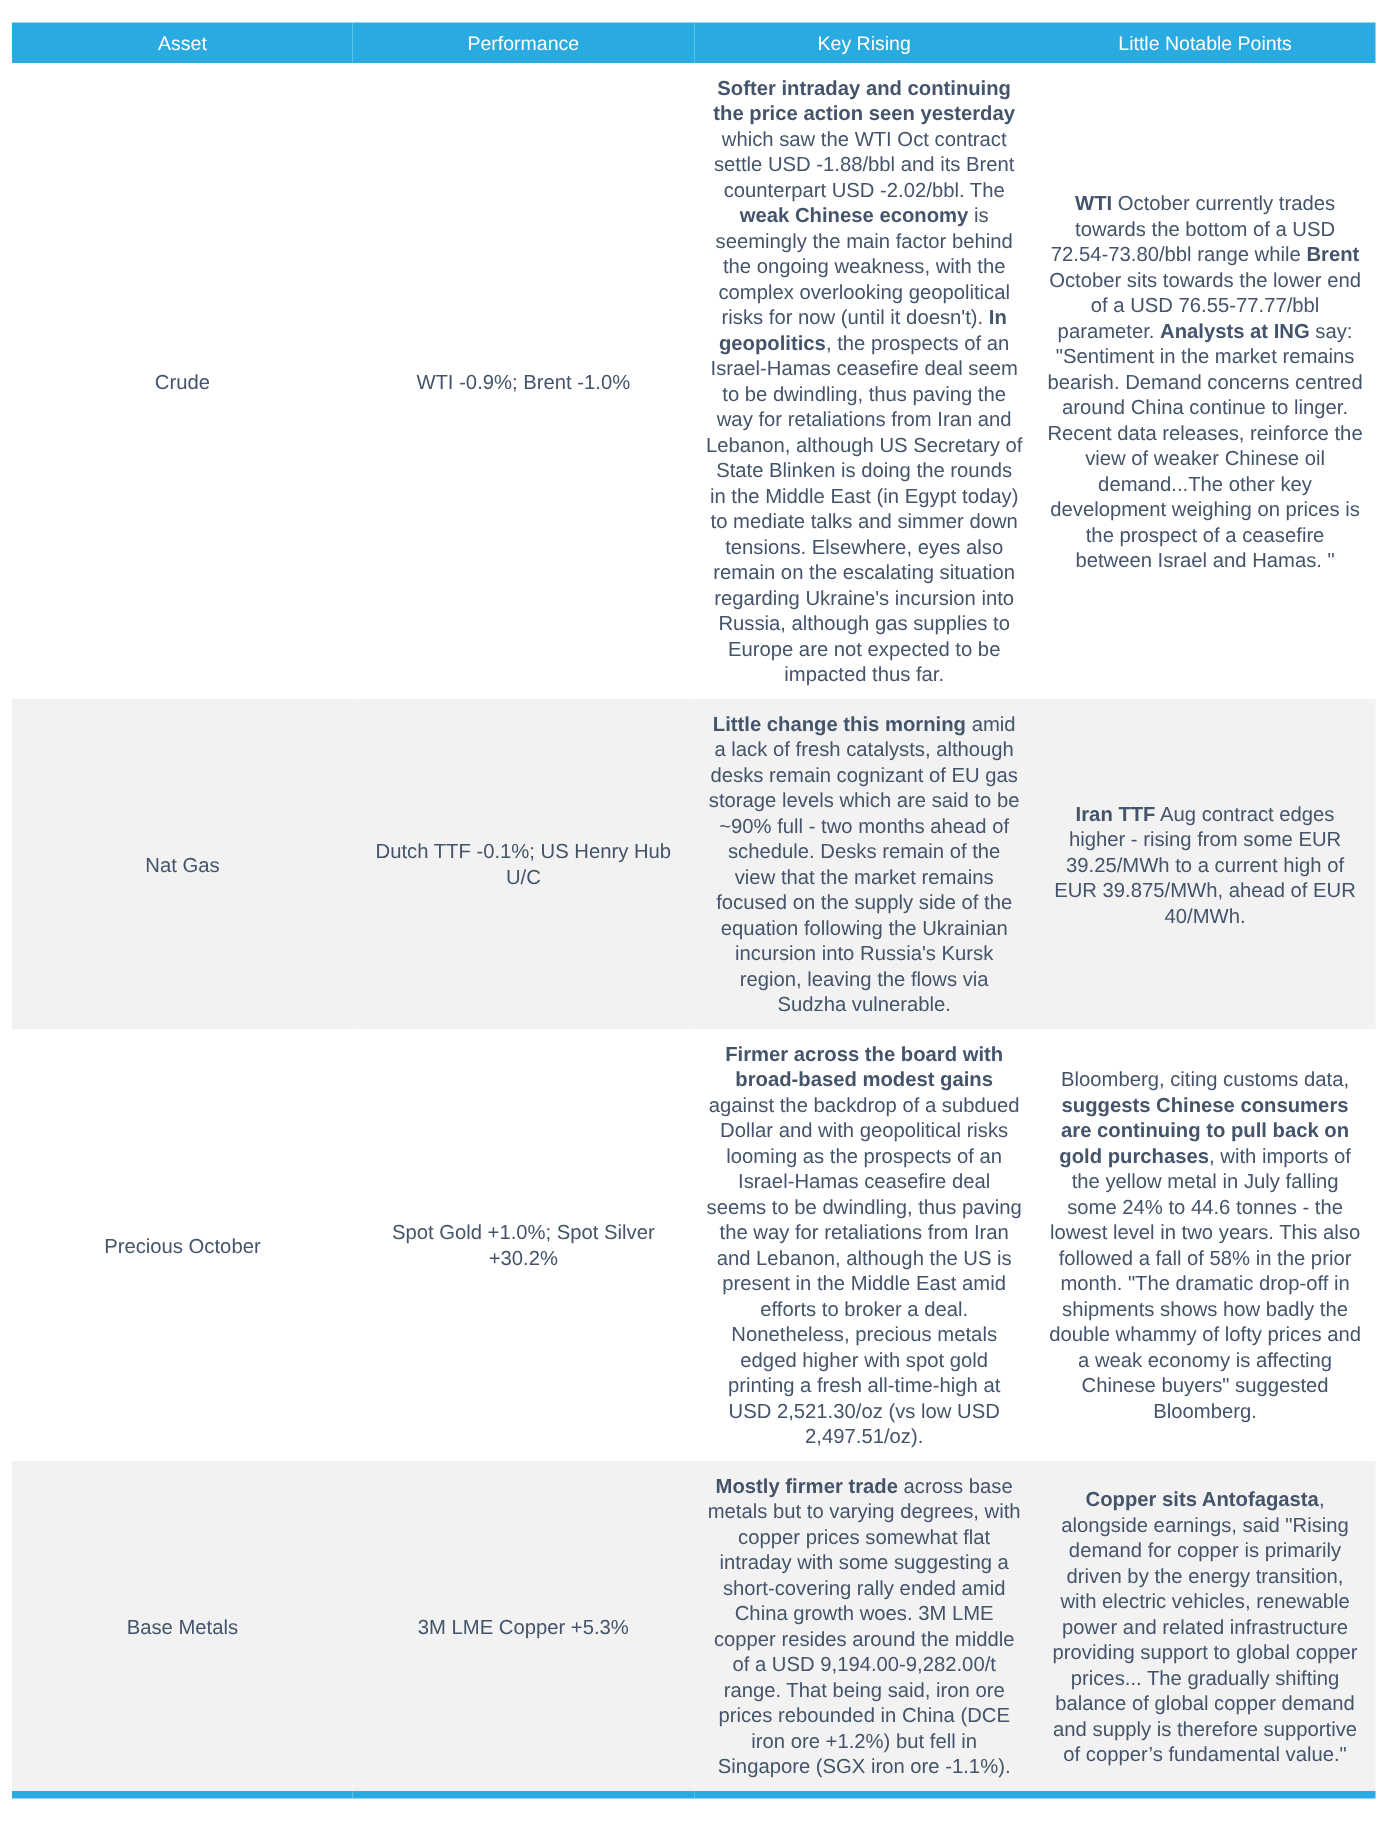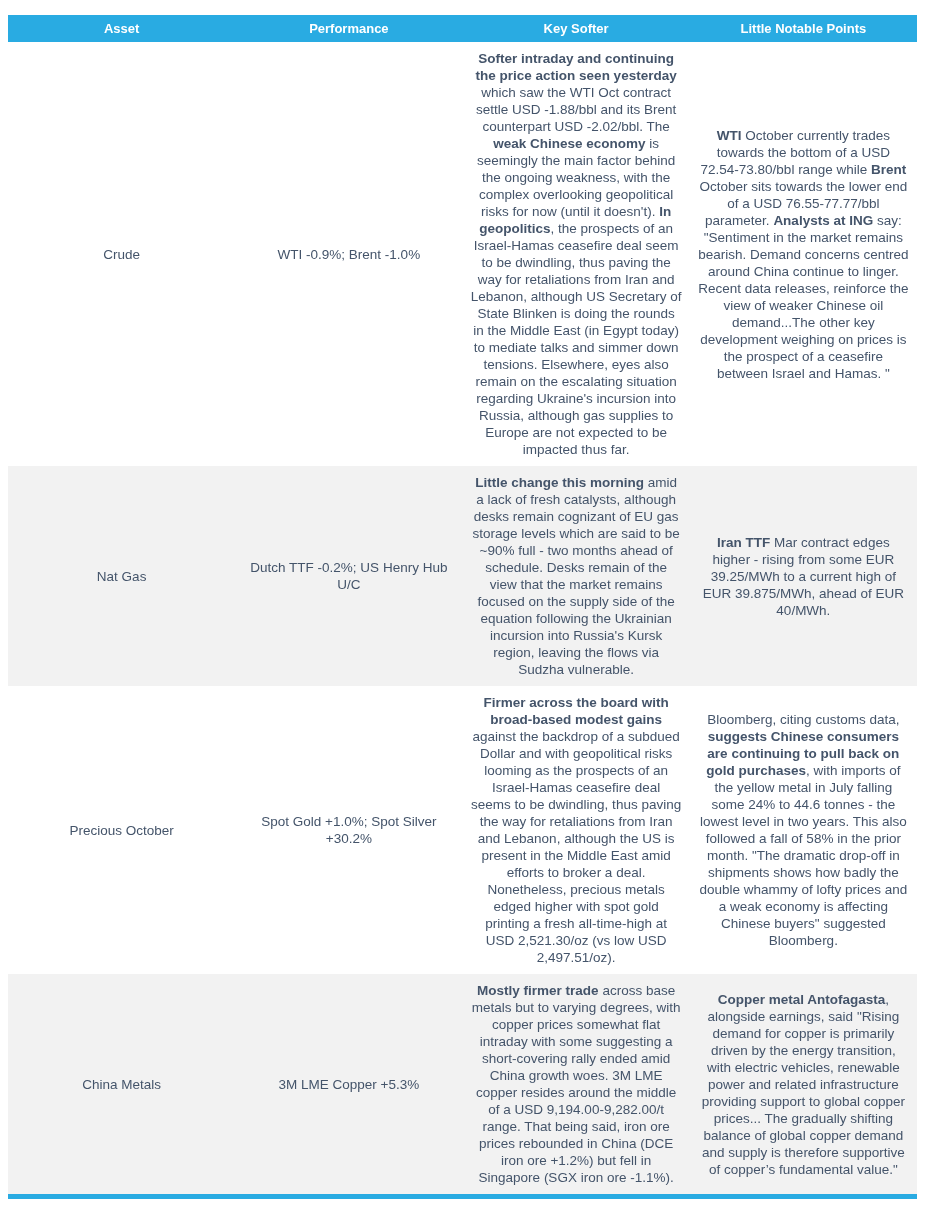--- a/index.html
+++ b/index.html
@@ -20,21 +20,21 @@
   table.commodities {
     width: 100%;
     border-collapse: collapse;
     table-layout: fixed;
     border-bottom: 5px solid var(--accent);
   }
   table.commodities th {
     background: var(--accent);
     color: var(--header-text);
     font-size: 13px;
-    font-weight: bold;
+    font-weight: normal;
     text-align: center;
     padding: 6px 7px;
   }
   table.commodities td {
     font-size: 13.5px;
     line-height: 17px;
     color: var(--body-text);
     text-align: center;
     vertical-align: middle;
     padding: 8px 8px;
@@ -45,44 +45,44 @@
 </style>
 </head>
 <body>
 
 <div class="page">
   <table class="commodities">
     <thead>
       <tr>
         <th>Asset</th>
         <th>Performance</th>
-        <th>Key Softer</th>
+        <th>Key Rising</th>
         <th>Little Notable Points</th>
       </tr>
     </thead>
     <tbody>
       <tr>
         <td>Crude</td>
         <td>WTI -0.9%; Brent -1.0%</td>
         <td><b>Softer intraday and continuing the price action seen yesterday</b><span> which saw the WTI Oct contract settle USD -1.88/bbl and its Brent counterpart USD -2.02/bbl. The </span><b>weak Chinese economy</b><span> is seemingly the main factor behind the ongoing weakness, with the complex overlooking geopolitical risks for now (until it doesn't). </span><b>In geopolitics</b><span>, the prospects of an Israel-Hamas ceasefire deal seem to be dwindling, thus paving the way for retaliations from Iran and Lebanon, although US Secretary of State Blinken is doing the rounds in the Middle East (in Egypt today) to mediate talks and simmer down tensions. Elsewhere, eyes also remain on the escalating situation regarding Ukraine's incursion into Russia, although gas supplies to Europe are not expected to be impacted thus far.</span></td>
         <td><b>WTI</b><span> October currently trades towards the bottom of a USD 72.54-73.80/bbl range while </span><b>Brent</b><span> October sits towards the lower end of a USD 76.55-77.77/bbl parameter. </span><b>Analysts at ING</b><span> say: "Sentiment in the market remains bearish. Demand concerns centred around China continue to linger. Recent data releases, reinforce the view of weaker Chinese oil demand...The other key development weighing on prices is the prospect of a ceasefire between Israel and Hamas. "</span></td>
       </tr>
       <tr>
         <td>Nat Gas</td>
-        <td>Dutch TTF -0.2%; US Henry Hub U/C</td>
+        <td>Dutch TTF -0.1%; US Henry Hub U/C</td>
         <td><b>Little change this morning</b><span> amid a lack of fresh catalysts, although desks remain cognizant of EU gas storage levels which are said to be ~90% full - two months ahead of schedule. Desks remain of the view that the market remains focused on the supply side of the equation following the Ukrainian incursion into Russia's Kursk region, leaving the flows via Sudzha vulnerable.</span></td>
-        <td><b>Iran TTF</b><span> Mar contract edges higher - rising from some EUR 39.25/MWh to a current high of EUR 39.875/MWh, ahead of EUR 40/MWh.</span></td>
+        <td><b>Iran TTF</b><span> Aug contract edges higher - rising from some EUR 39.25/MWh to a current high of EUR 39.875/MWh, ahead of EUR 40/MWh.</span></td>
       </tr>
       <tr>
         <td>Precious October</td>
         <td>Spot Gold +1.0%; Spot Silver +30.2%</td>
         <td><b>Firmer across the board with broad-based modest gains</b><span> against the backdrop of a subdued Dollar and with geopolitical risks looming as the prospects of an Israel-Hamas ceasefire deal seems to be dwindling, thus paving the way for retaliations from Iran and Lebanon, although the US is present in the Middle East amid efforts to broker a deal. Nonetheless, precious metals edged higher with spot gold printing a fresh all-time-high at USD 2,521.30/oz (vs low USD 2,497.51/oz).</span></td>
         <td><span>Bloomberg, citing customs data, </span><b>suggests Chinese consumers are continuing to pull back on gold purchases</b><span>, with imports of the yellow metal in July falling some 24% to 44.6 tonnes - the lowest level in two years. This also followed a fall of 58% in the prior month. "The dramatic drop-off in shipments shows how badly the double whammy of lofty prices and a weak economy is affecting Chinese buyers" suggested Bloomberg.</span></td>
       </tr>
       <tr>
-        <td>China Metals</td>
+        <td>Base Metals</td>
         <td>3M LME Copper +5.3%</td>
         <td><b>Mostly firmer trade</b><span> across base metals but to varying degrees, with copper prices somewhat flat intraday with some suggesting a short-covering rally ended amid China growth woes. 3M LME copper resides around the middle of a USD 9,194.00-9,282.00/t range. That being said, iron ore prices rebounded in China (DCE iron ore +1.2%) but fell in Singapore (SGX iron ore -1.1%).</span></td>
-        <td><b>Copper metal Antofagasta</b><span>, alongside earnings, said "Rising demand for copper is primarily driven by the energy transition, with electric vehicles, renewable power and related infrastructure providing support to global copper prices... The gradually shifting balance of global copper demand and supply is therefore supportive of copper’s fundamental value."</span></td>
+        <td><b>Copper sits Antofagasta</b><span>, alongside earnings, said "Rising demand for copper is primarily driven by the energy transition, with electric vehicles, renewable power and related infrastructure providing support to global copper prices... The gradually shifting balance of global copper demand and supply is therefore supportive of copper’s fundamental value."</span></td>
       </tr>
     </tbody>
   </table>
 </div>
 
 </body></html>

